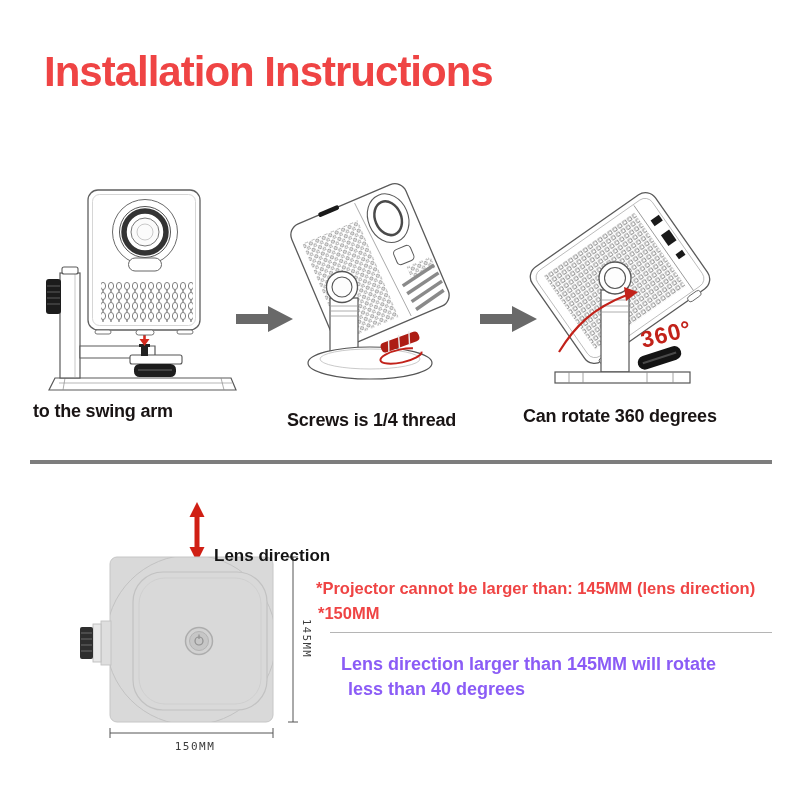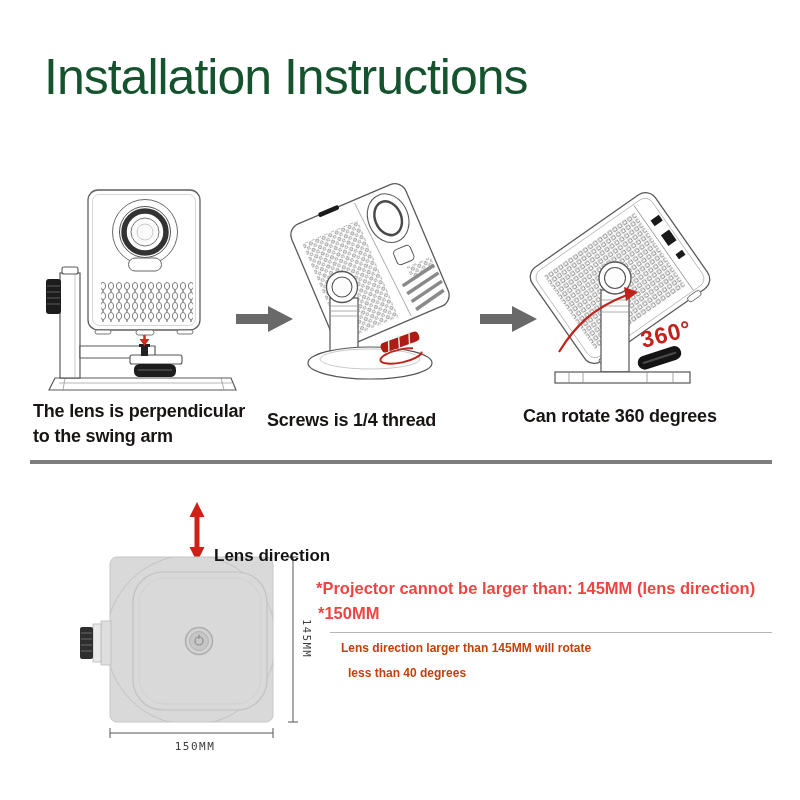--- a/index.html
+++ b/index.html
@@ -2,37 +2,37 @@
 <html><head>
 <meta charset="utf-8">
 <style>
   html,body{margin:0;padding:0;}
   body{
     width:800px;height:800px;background:#ffffff;position:relative;
     font-family:"Liberation Sans",sans-serif;overflow:hidden;
   }
   .abs{position:absolute;}
   .page-title{
-    left:44px;top:48px;font-size:50px;font-weight:400;letter-spacing:-1px;
-    color:#14532d;white-space:nowrap;
+    left:44px;top:48px;font-size:42px;font-weight:700;letter-spacing:-1px;
+    color:#ef4444;white-space:nowrap;
   }
   .caption{
     font-size:18px;font-weight:700;color:#191414;letter-spacing:-0.2px;
     line-height:25px;white-space:nowrap;
   }
   .cap1{left:33px;top:399px;}
-  .cap2{left:267px;top:408px;text-align:right;}
+  .cap2{left:287px;top:408px;text-align:right;}
   .cap3{left:523px;top:404px;}
   .divider{left:30px;top:460px;width:742px;height:4px;background:#7d7d7d;}
   .lens-dir-label{left:214px;top:519px;font-size:17px;font-weight:700;color:#141414;margin-top:27px;}
   .warn{font-size:16.5px;font-weight:700;color:#ef4444;white-space:nowrap;}
   .warn1{left:316px;top:579px;}
   .warn2{left:318px;top:604px;}
   .thin-rule{left:330px;top:632px;width:442px;height:1px;background:#b5b5b5;}
-  .note{font-size:12px;font-weight:700;color:#c2410c;white-space:nowrap;}
+  .note{font-size:18px;font-weight:700;color:#8b5cf6;white-space:nowrap;margin-top:13px;}
   .note1{left:341px;top:641px;}
   .note2{left:348px;top:666px;}
   .dimtext{font-family:"DejaVu Sans Mono",monospace;fill:#3c3c3c;letter-spacing:1.5px;}
   svg{display:block;}
 </style>
 </head>
 <body>
 
 <svg width="0" height="0" class="abs" aria-hidden="true">
   <defs>
@@ -192,21 +192,20 @@
     <polygon points="99,127 113,132 101,141" fill="#c2221a"></polygon>
   </g>
   <text transform="translate(118 188) rotate(-14)" font-size="23" font-weight="bold" fill="#c2221a" letter-spacing="1" font-family="Liberation Sans, sans-serif">360°</text>
   <g transform="rotate(-18 134 198)">
     <rect x="112" y="191" width="45" height="14" rx="7" fill="#141414"></rect>
     <line x1="117" y1="198" x2="152" y2="198" stroke="#4a4a4a" stroke-width="2"></line>
   </g>
 </svg>
 
 <div class="abs caption cap1">
-  <div>The lens is perpendicular</div>
   <div>to the swing arm</div>
 </div>
 <div class="abs caption cap2">Screws is 1/4 thread</div>
 <div class="abs caption cap3">Can rotate 360 degrees</div>
 
 <div class="abs divider"></div>
 
 <svg class="abs" style="left:70px;top:500px;" width="250" height="280" viewBox="0 0 250 280">
   <defs>
     <clipPath id="sqClip">

